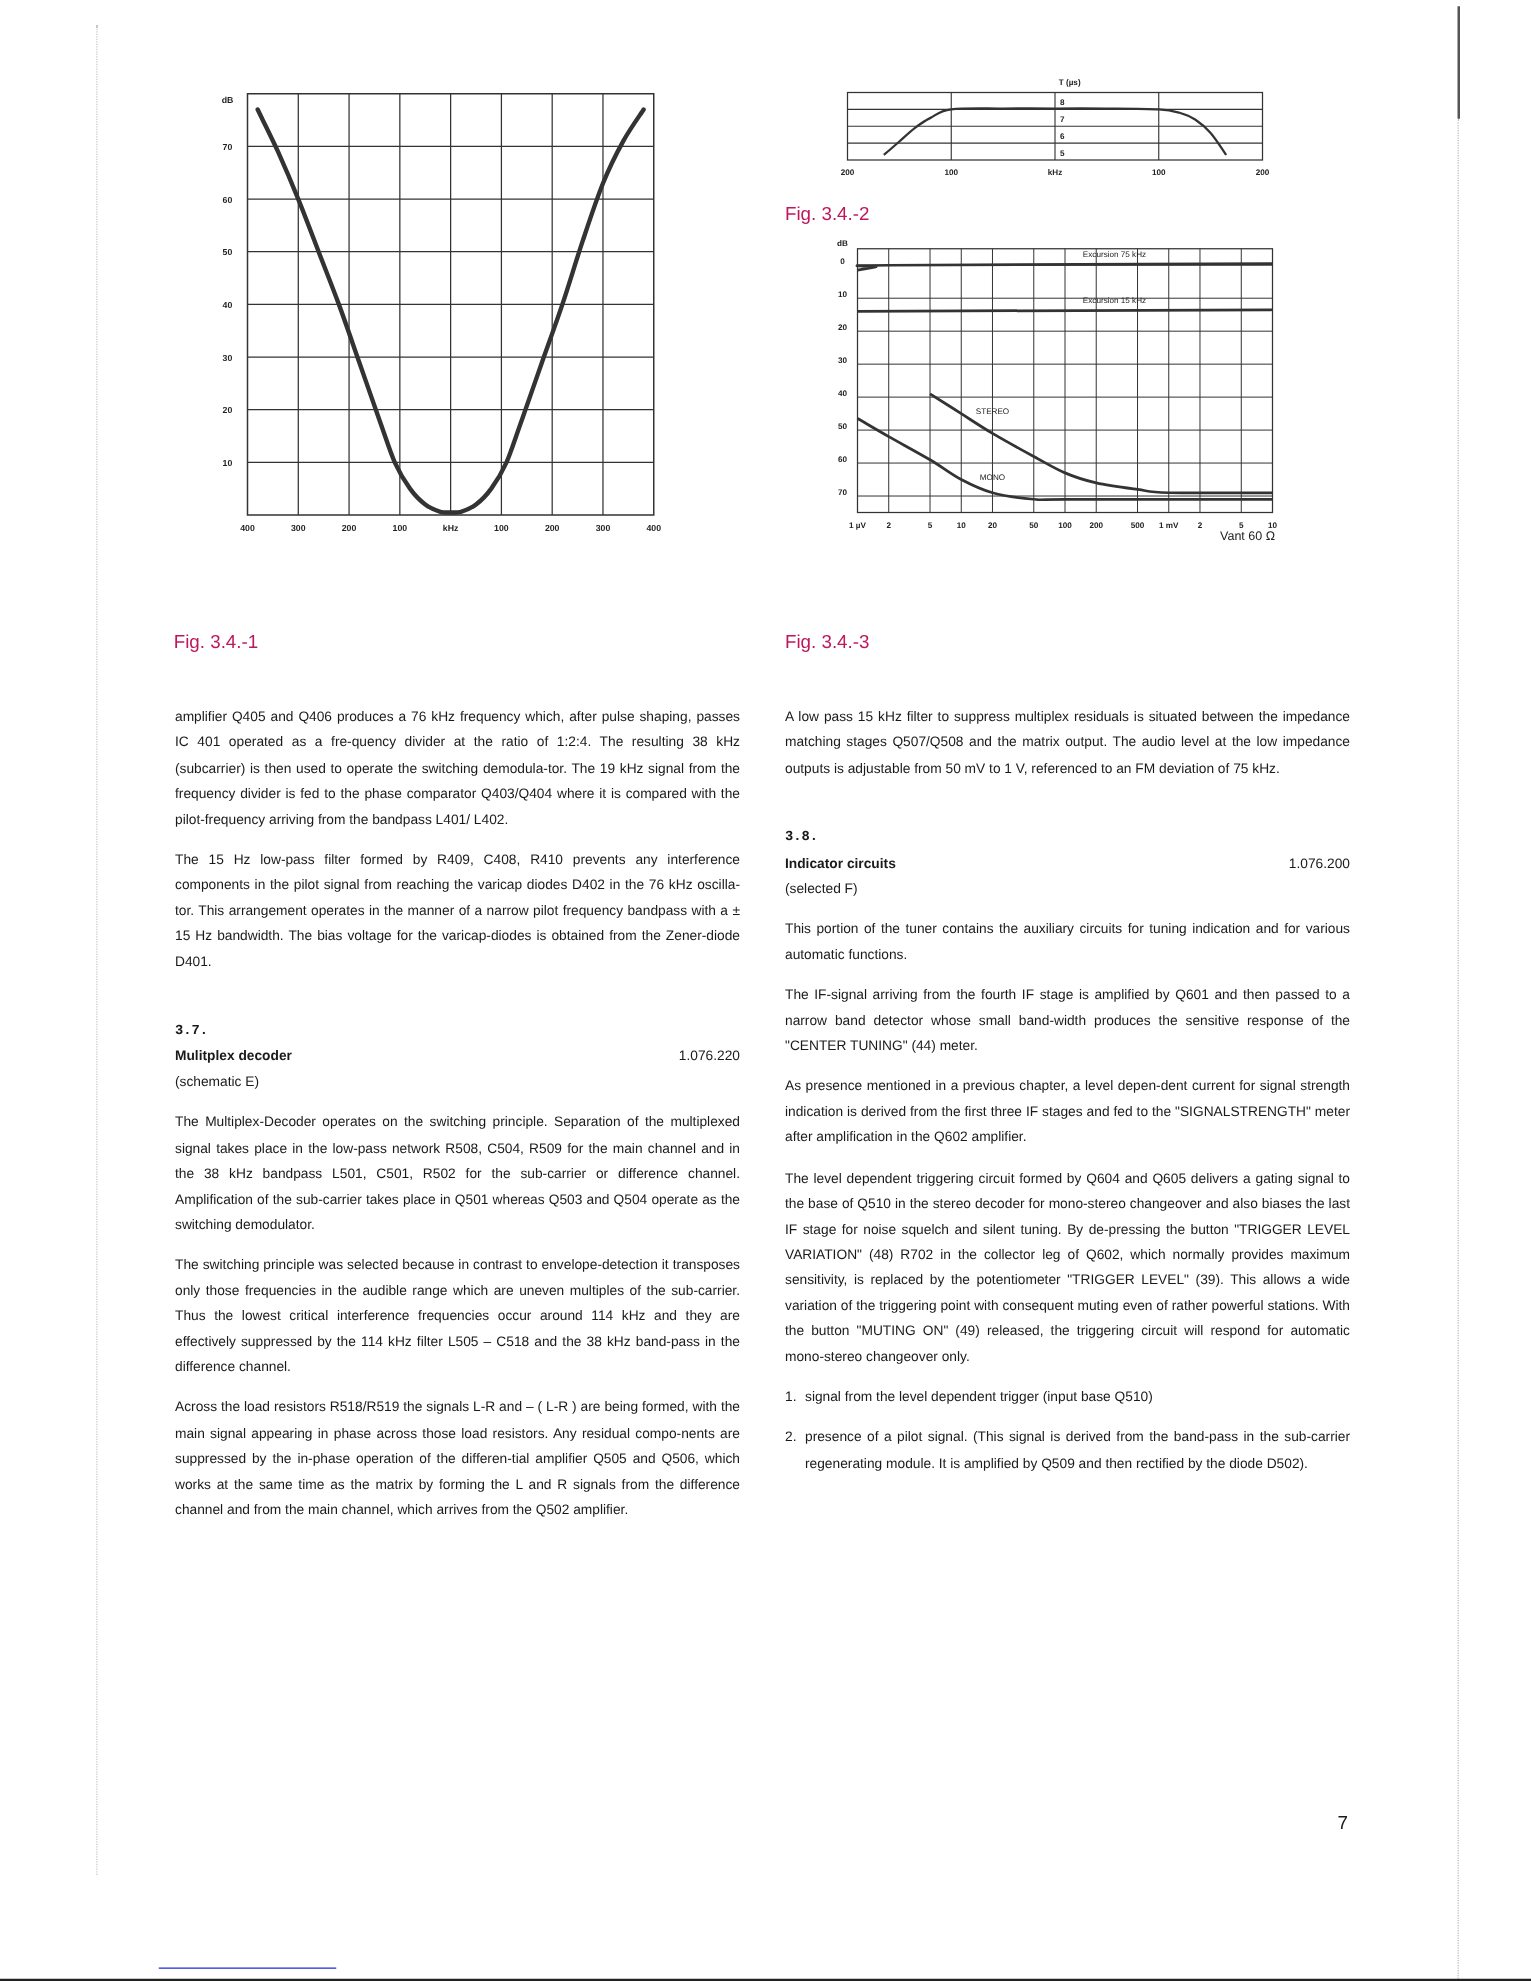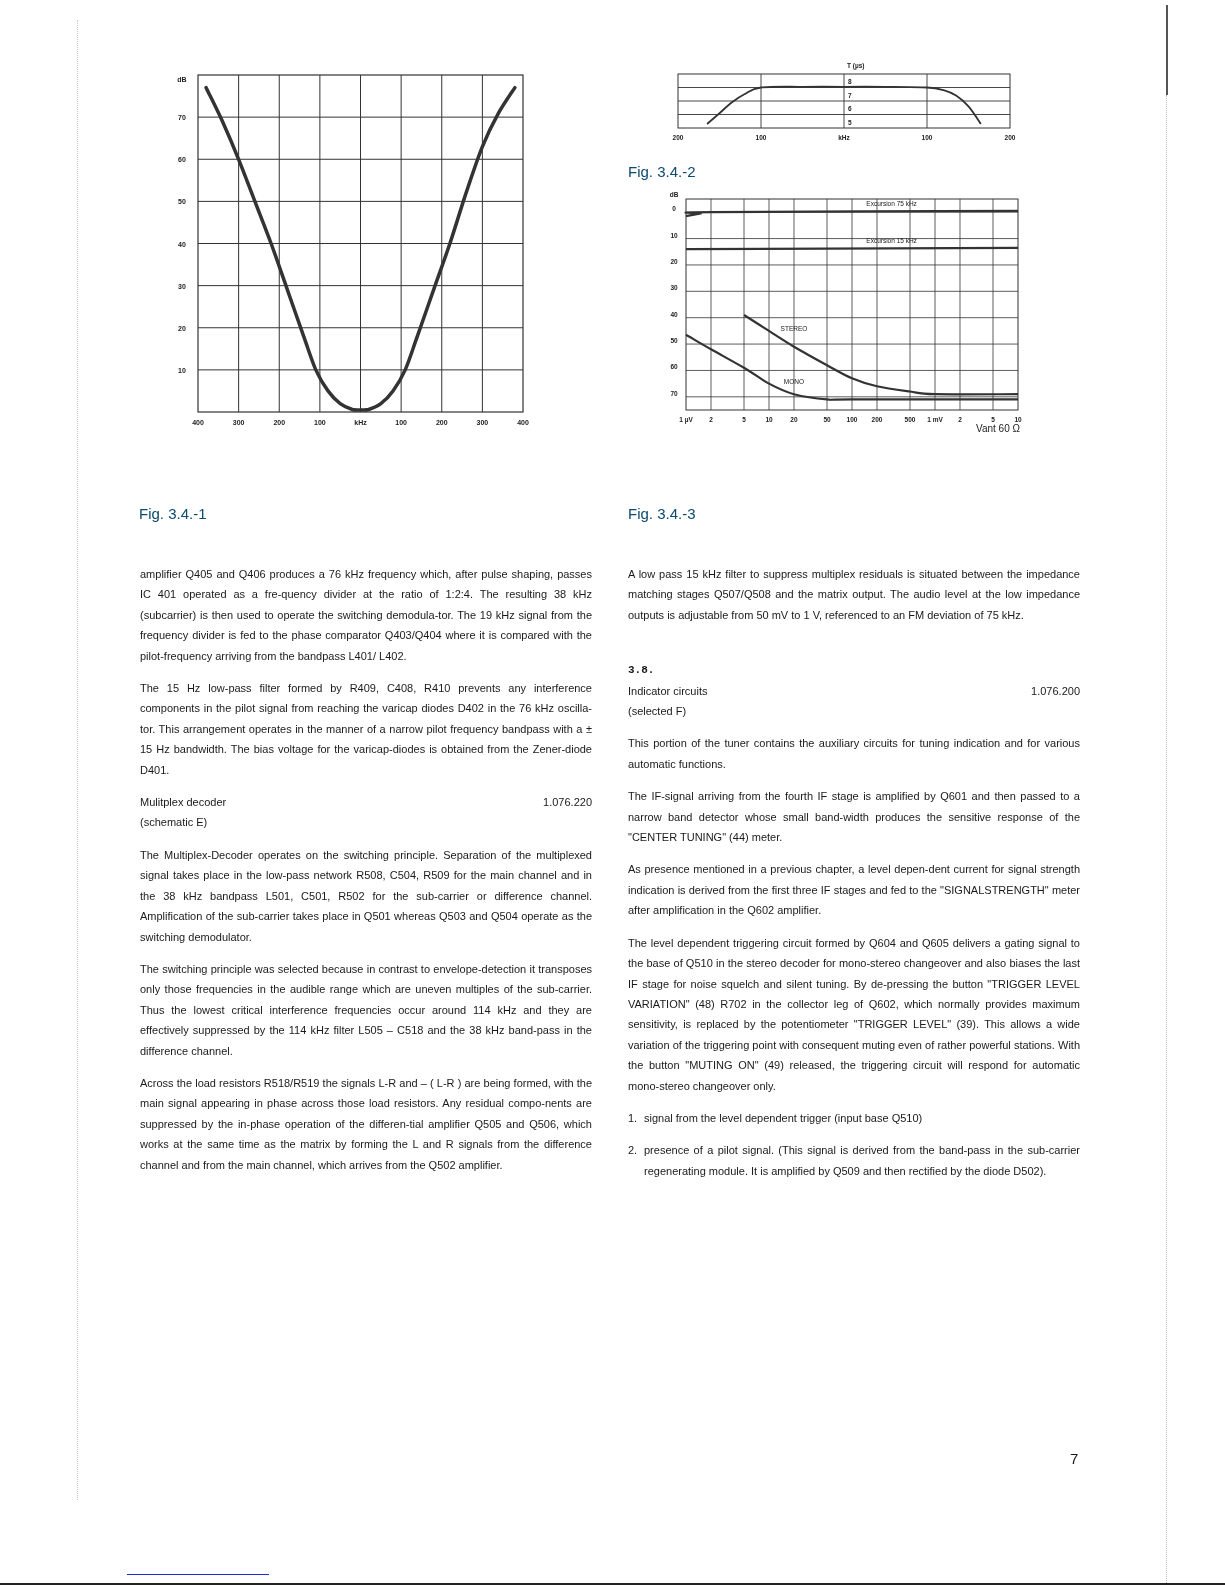--- a/index.html
+++ b/index.html
@@ -11,27 +11,27 @@
                   background: #555; }
   .margin-right2 { position: absolute; left: 1166px; top: 95px; width: 0; height: 1490px;
                    border-left: 1px dotted #bbb; }
   .blue-bar { position: absolute; left: 127px; top: 1574px; width: 142px; height: 1px; background: #1a2ed8; }
   .bottom-edge { position: absolute; left: 0; top: 1583px; width: 1225px; height: 2px; background: #222; }
 
   .chart { position: absolute; }
   .chart svg { display: block; overflow: visible; }
   .chart text { font-family: "Liberation Sans", sans-serif; fill: #222; }
 
-  .fig-caption { position: absolute; font-size: 15px; color: #0c4a6e; }
+  .fig-caption { position: absolute; font-size: 15px; color: #be185d; }
 
   .col { position: absolute; width: 452px; font-size: 11px; line-height: 20.4px; }
   .col p { margin: 0 0 12px 0; text-align: justify; text-align-last: left; }
   .col .section-num { font-weight: bold; margin-top: 35px; font-family: Liberation Mono, monospace; }
   .col .section-title-row { display: flex; justify-content: space-between; }
-  .col .section-title { font-weight: normal; }
+  .col .section-title { font-weight: bold; }
   .col .section-code { font-weight: normal; }
   .col .schematic { margin-bottom: 12px; }
   .col .list-item { display: flex; margin: 0 0 12px 0; }
   .col .list-num { width: 16px; flex: none; }
   .col .list-text { flex: 1; text-align: justify; text-align-last: left; }
 
   .page-number { position: absolute; left: 1070px; top: 1450px; font-size: 15px; }
 </style>
 </head>
 <body>
@@ -156,20 +156,21 @@
       <text x="138.98548964011044" y="145.875" font-size="6.5" text-anchor="middle" font-weight="normal">STEREO</text>
       <path d="M31 149.83125 C35.2 152.2 46.3 158.8 56.0 164.3 C65.7 169.8 79.3 177.1 89.0 182.8 C98.7 188.5 105.7 194.2 114.0 198.6 C122.3 203.0 129.3 206.5 139.0 209.2 C148.7 211.8 162.3 213.6 172.0 214.4 C181.7 215.3 165.2 214.4 197.0 214.4 C228.8 214.4 335.3 214.4 363.0 214.4" fill="none" stroke="#333" stroke-width="2.2"></path>
       <text x="138.98548964011044" y="198.625" font-size="6.5" text-anchor="middle" font-weight="normal">MONO</text>
     </svg>
 </div>
 <div class="fig-caption" style="left:628px; top:505px;">Fig. 3.4.-3</div>
 
 <div class="col" style="left:140px; top:564px;">
   <p>amplifier Q405 and Q406 produces a 76 kHz frequency which, after pulse shaping, passes IC 401 operated as a fre-quency divider at the ratio of 1:2:4. The resulting 38 kHz (subcarrier) is then used to operate the switching demodula-tor. The 19 kHz signal from the frequency divider is fed to the phase comparator Q403/Q404 where it is compared with the pilot-frequency arriving from the bandpass L401/ L402.</p>
   <p>The 15 Hz low-pass filter formed by R409, C408, R410 prevents any interference components in the pilot signal from reaching the varicap diodes D402 in the 76 kHz oscilla-tor. This arrangement operates in the manner of a narrow pilot frequency bandpass with a ± 15 Hz bandwidth. The bias voltage for the varicap-diodes is obtained from the Zener-diode D401.</p>
+  <div class="section-num">3.7.</div>
   <div class="section-title-row">
     <span class="section-title">Mulitplex decoder</span>
     <span class="section-code">1.076.220</span>
   </div>
   <div class="schematic">(schematic E)</div>
   <p>The Multiplex-Decoder operates on the switching principle. Separation of the multiplexed signal takes place in the low-pass network R508, C504, R509 for the main channel and in the 38 kHz bandpass L501, C501, R502 for the sub-carrier or difference channel. Amplification of the sub-carrier takes place in Q501 whereas Q503 and Q504 operate as the switching demodulator.</p>
   <p>The switching principle was selected because in contrast to envelope-detection it transposes only those frequencies in the audible range which are uneven multiples of the sub-carrier. Thus the lowest critical interference frequencies occur around 114 kHz and they are effectively suppressed by the 114 kHz filter L505 – C518 and the 38 kHz band-pass in the difference channel.</p>
   <p>Across the load resistors R518/R519 the signals L-R and – ( L-R ) are being formed, with the main signal appearing in phase across those load resistors. Any residual compo-nents are suppressed by the in-phase operation of the differen-tial amplifier Q505 and Q506, which works at the same time as the matrix by forming the L and R signals from the difference channel and from the main channel, which arrives from the Q502 amplifier.</p>
 </div>
 

